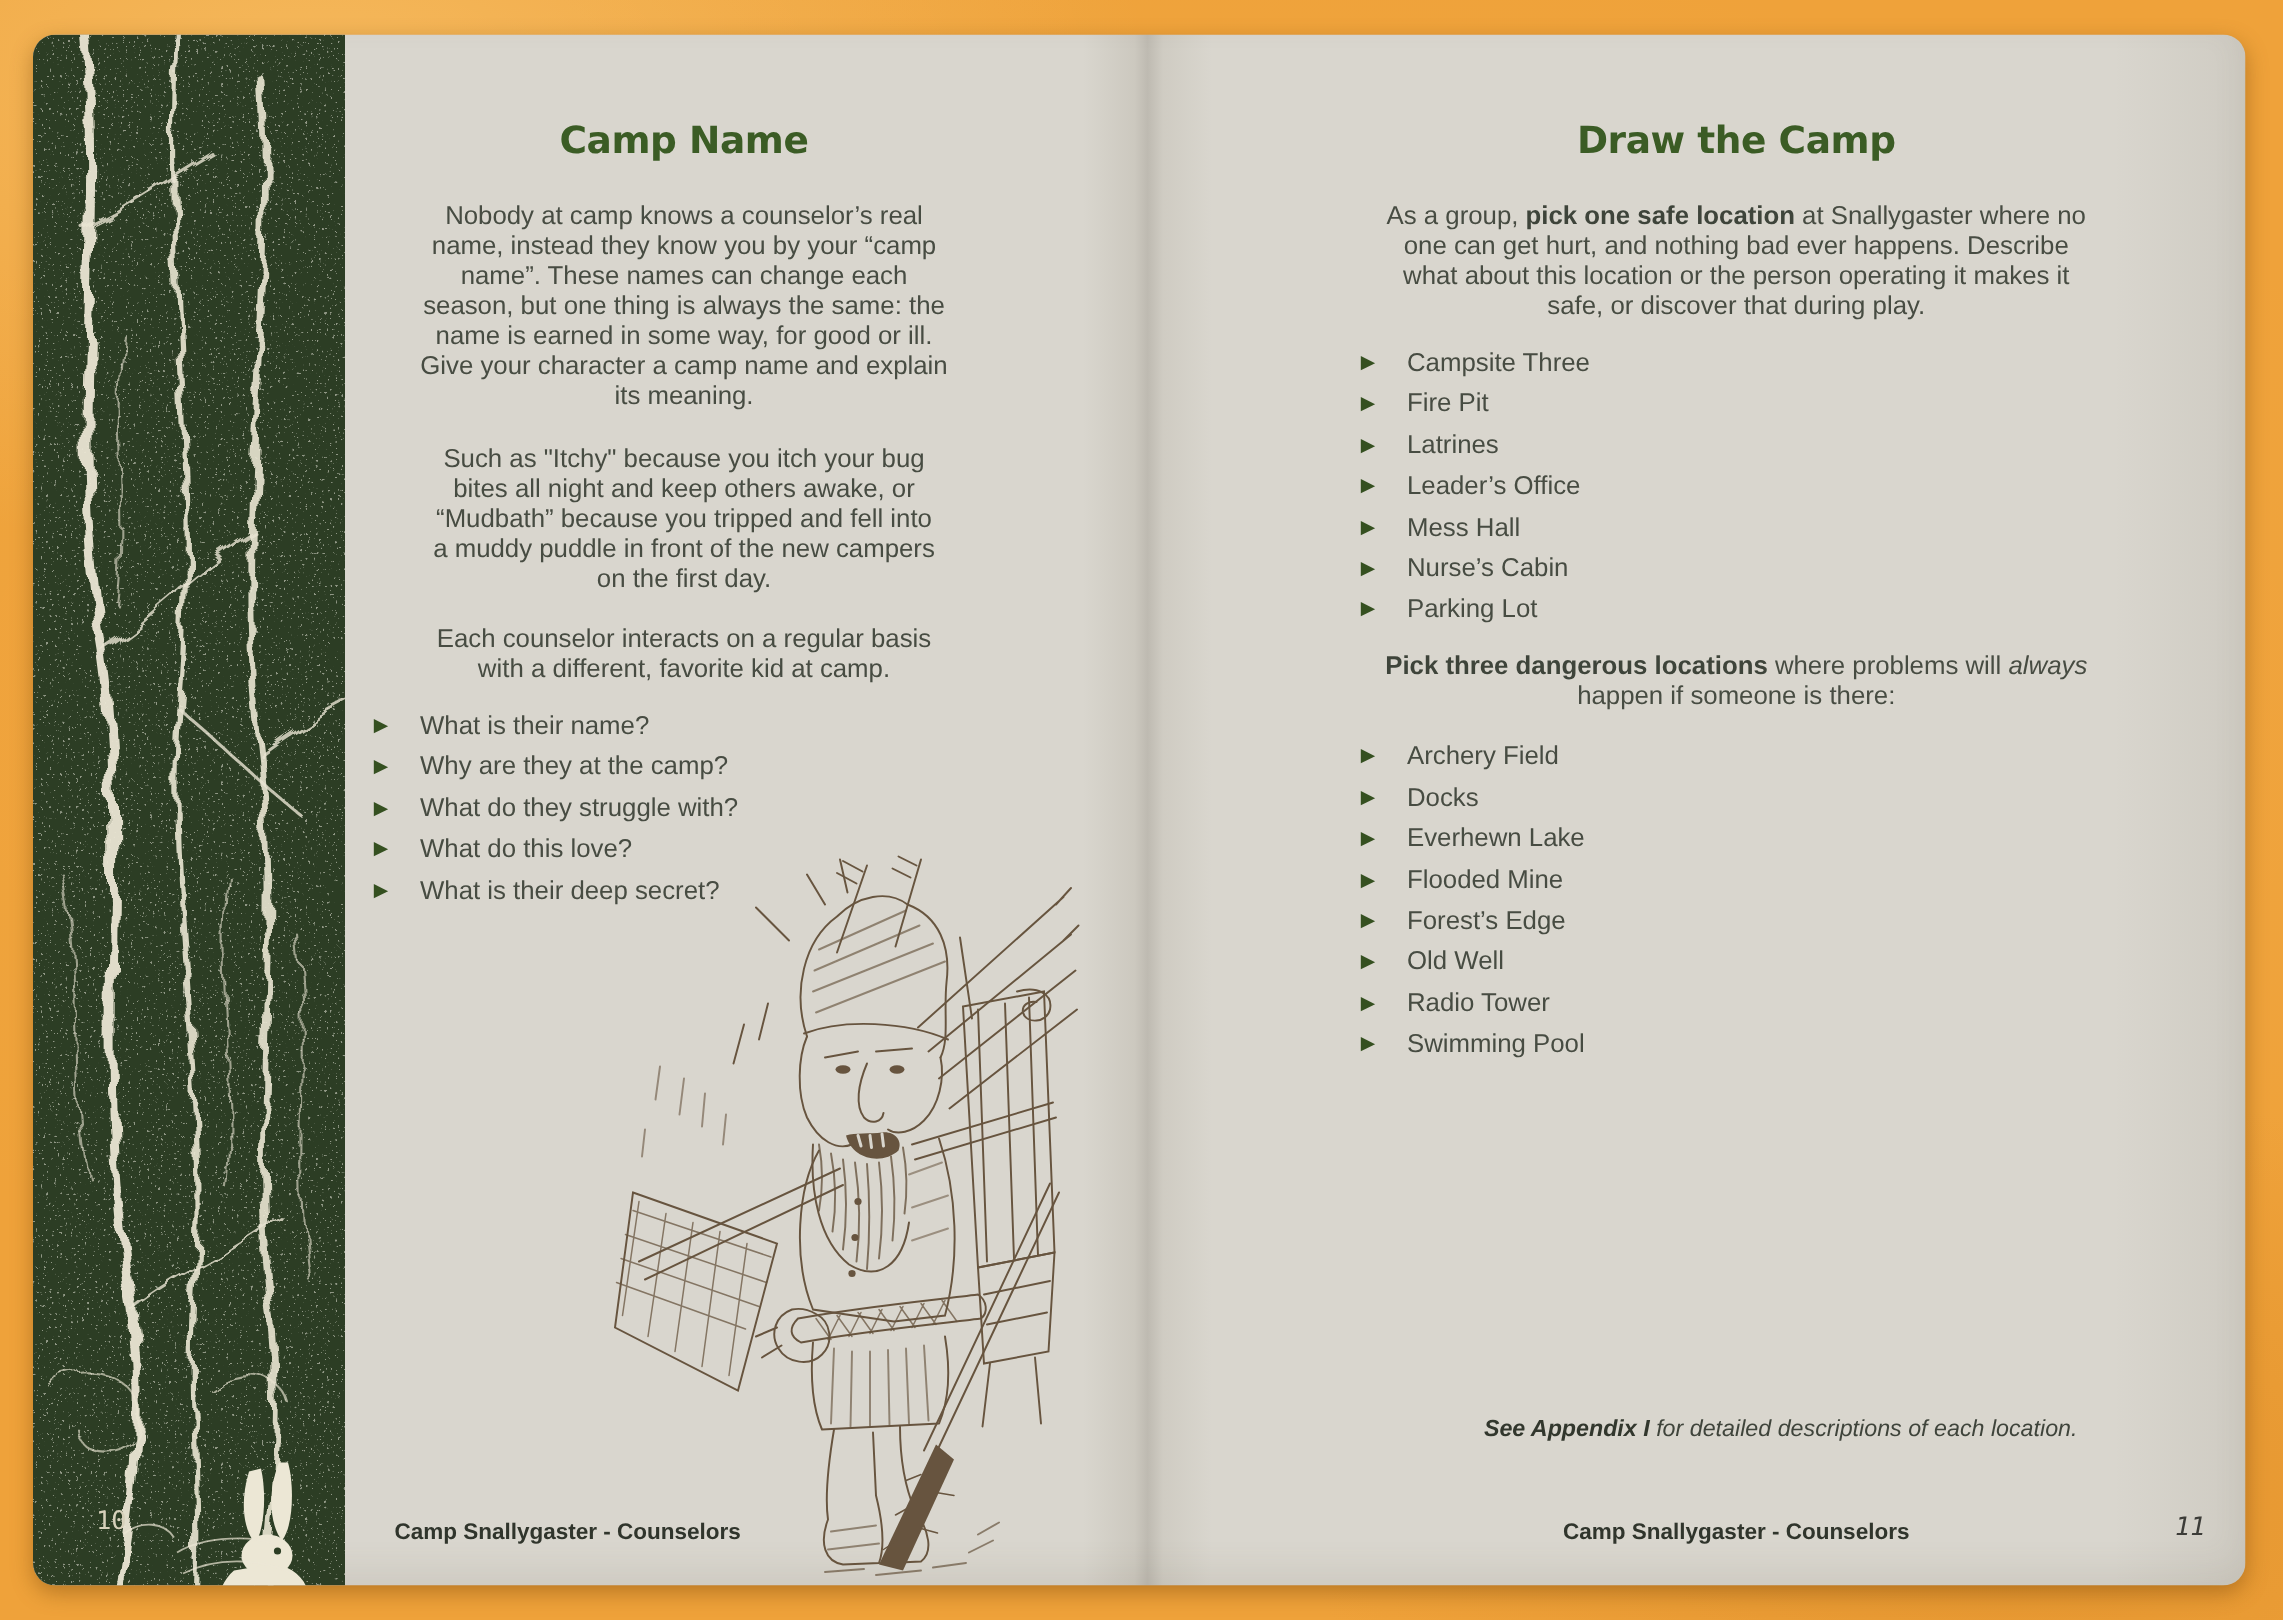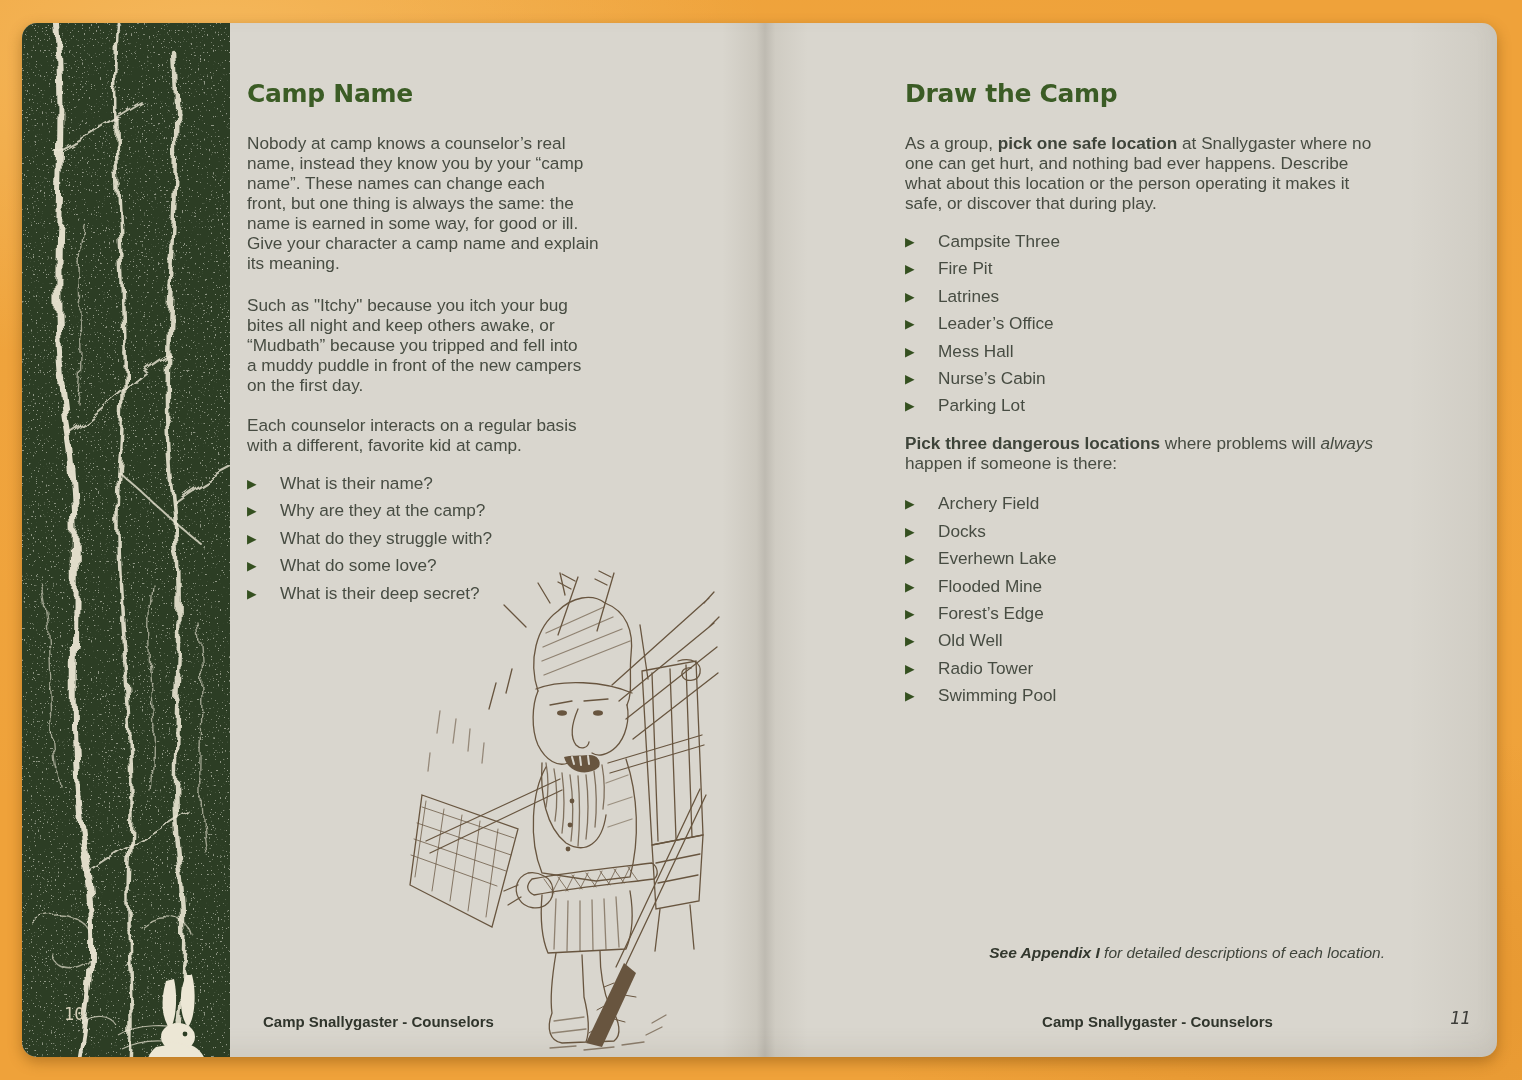--- a/index.html
+++ b/index.html
@@ -24,21 +24,21 @@
     overflow:hidden;
   }
   .gutter {
     position:absolute; left:700px; top:0; width:86px; height:100%;
     background:linear-gradient(90deg, transparent, rgba(92,82,60,.10) 40%, rgba(58,50,36,.17) 50%, rgba(92,82,60,.08) 62%, transparent);
     pointer-events:none;
   }
   .texture-strip { position:absolute; left:0; top:0; width:208px; height:1034px; }
   .texture-strip svg { display:block; width:100%; height:100%; }
 
-  .col { position:absolute; top:56px; }
+  .col { position:absolute; top:56px;text-align:center; }
   .col-left  { left:225px; width:418px; }
   .col-right { left:883px; width:505px; }
 
   h2.heading {
     font-family:"DejaVu Sans", sans-serif;
     font-weight:bold; font-size:25px; line-height:30px;
     letter-spacing:-.3px; color:#3b5c25;
   }
   p.body {
     font-size:17.2px; line-height:20px; color:#474c42;
@@ -122,21 +122,21 @@
     </svg>
   </div>
 
   <div class="gutter"></div>
 
   <div class="col col-left">
     <h2 class="heading">Camp Name</h2>
     <p class="body mt-p1">Nobody at camp knows a counselor’s real
 name, instead they know you by your “camp
 name”. These names can change each
-front, but one thing is always the same: the
+season, but one thing is always the same: the
 name is earned in some way, for good or ill.
 Give your character a camp name and explain
 its meaning.</p>
     <p class="body mt-p2">Such as "Itchy" because you itch your bug
 bites all night and keep others awake, or
 “Mudbath” because you tripped and fell into
 a muddy puddle in front of the new campers
 on the first day.</p>
 
     <p class="body mt-intro">Each counselor interacts on a regular basis
@@ -150,21 +150,21 @@
       <li>
           <span class="tri">▶</span>
           <span class="txt">Why are they at the camp?</span>
         </li>
       <li>
           <span class="tri">▶</span>
           <span class="txt">What do they struggle with?</span>
         </li>
       <li>
           <span class="tri">▶</span>
-          <span class="txt">What do some love?</span>
+          <span class="txt">What do this love?</span>
         </li>
       <li>
           <span class="tri">▶</span>
           <span class="txt">What is their deep secret?</span>
         </li>
     </ul>
   </div>
 
   <div class="sketch">
     <svg viewBox="0 0 322 514">

